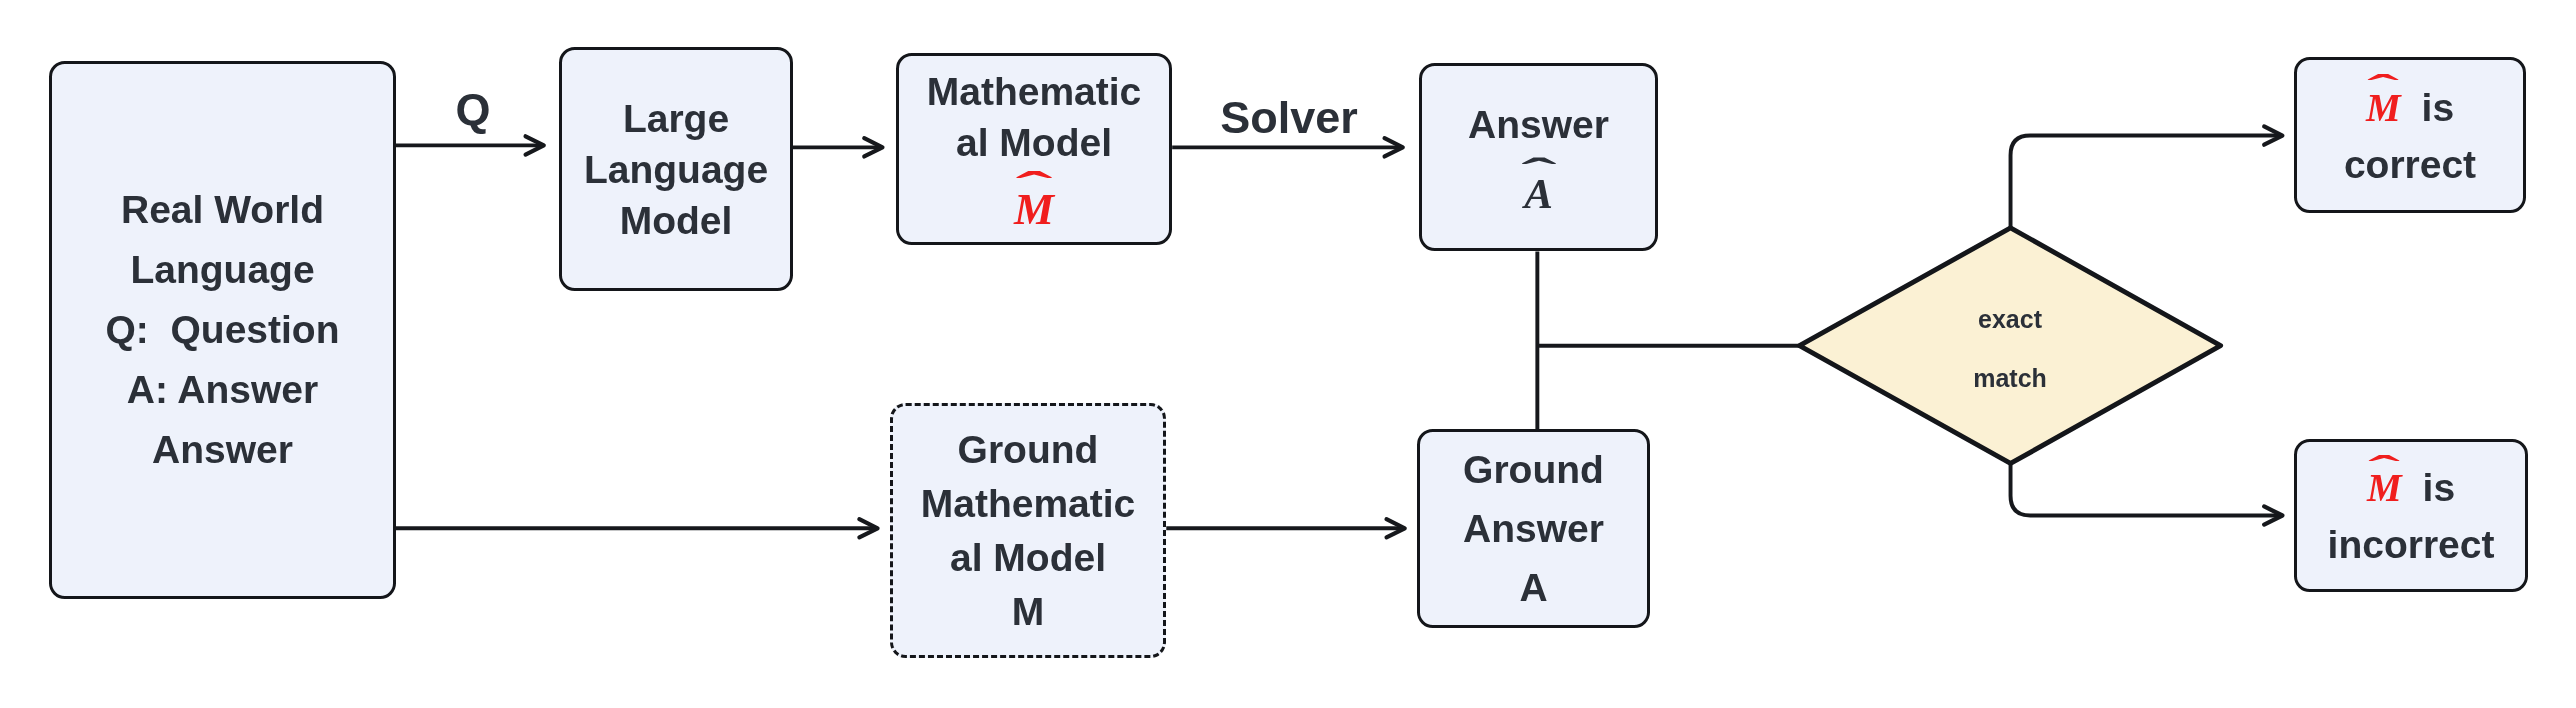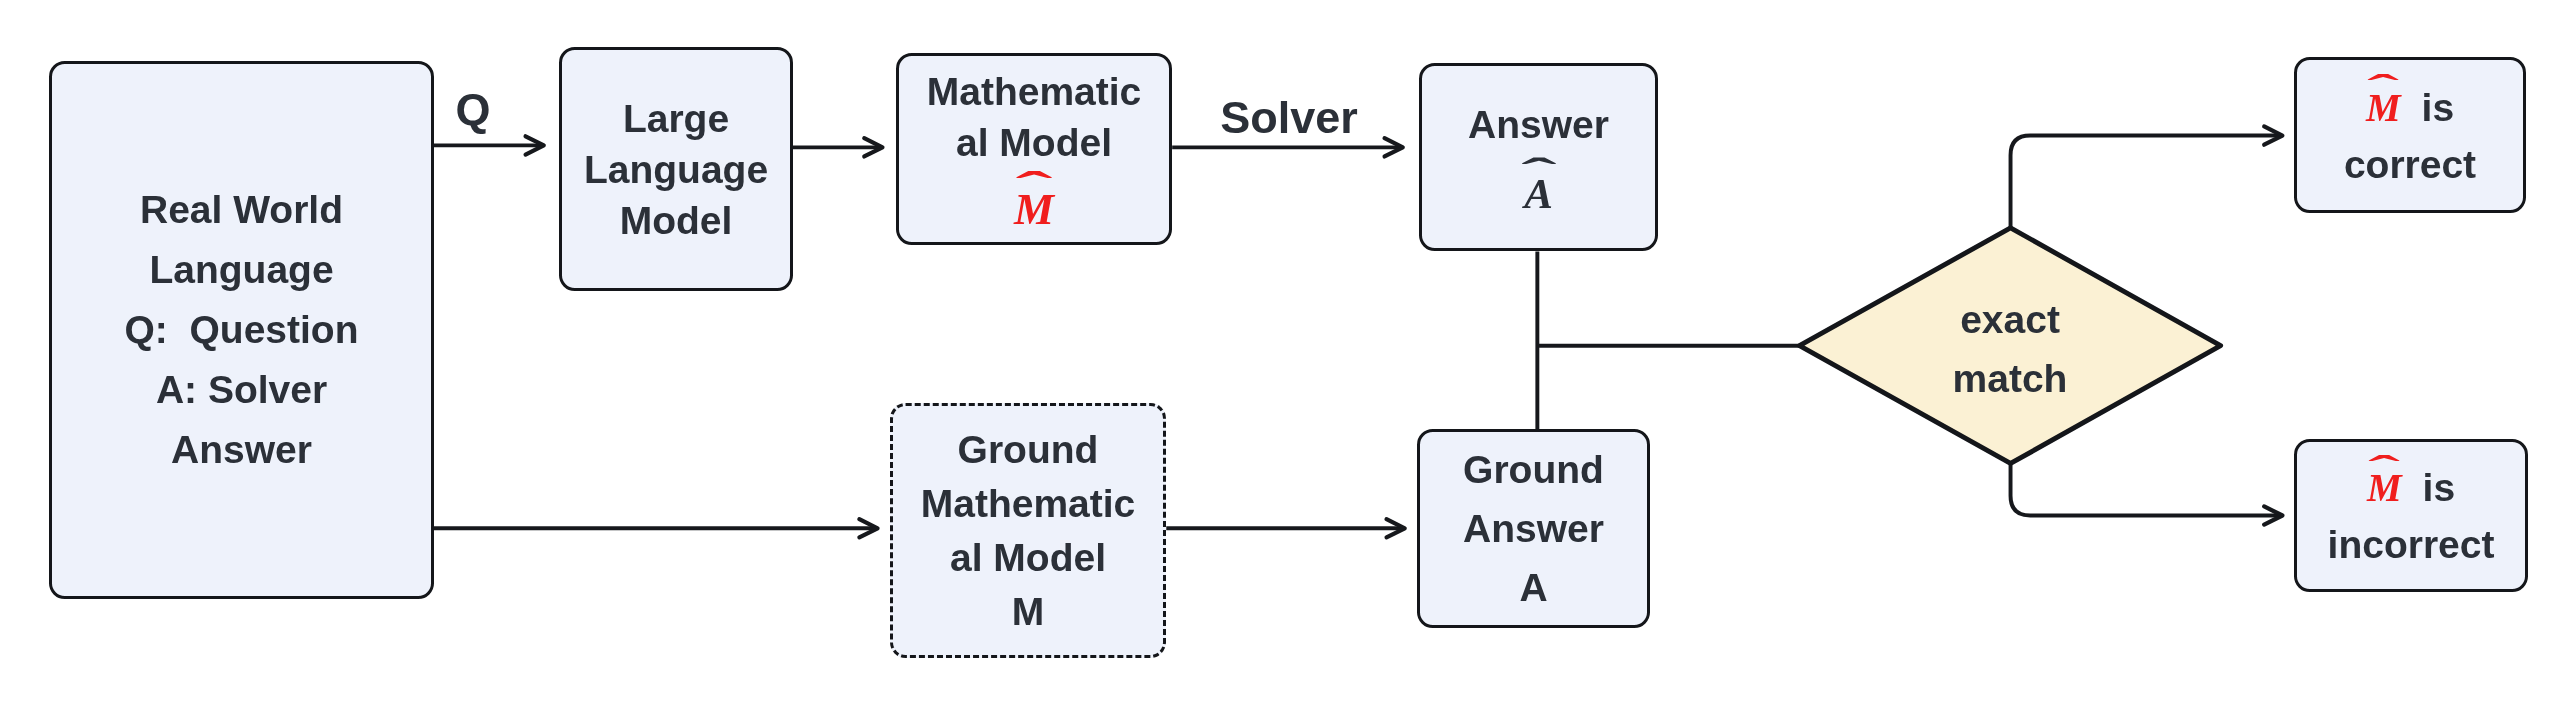--- a/index.html
+++ b/index.html
@@ -53,21 +53,21 @@
     font-size:45px;
     white-space:pre;
   }
   .diamond-label{
     position:absolute;
     transform:translate(-50%,-50%);
     display:flex;
     flex-direction:column;
     font-weight:700;
     color:var(--text);
-    font-size:39px;
+    font-size:25px;
     line-height:59px;
     text-align:center;
   }
   
   .mhat{
     position:relative;
     display:inline-block;
     font-family:"Liberation Serif", serif;
     font-style:italic;
     font-weight:700;
@@ -106,26 +106,26 @@
     <path d="M1566,256 V437" fill="none" stroke="#16181c" stroke-width="4"></path>
     <path d="M1566,352 H1833" fill="none" stroke="#16181c" stroke-width="4"></path>
     <path d="M403,538 H893" fill="none" stroke="#16181c" stroke-width="4" marker-end="url(#arrow)"></path>
     <path d="M1188,538 H1430" fill="none" stroke="#16181c" stroke-width="4" marker-end="url(#arrow)"></path>
     <path d="M2048,232 V158 Q2048,138 2068,138 H2324" fill="none" stroke="#16181c" stroke-width="4" marker-end="url(#arrow)"></path>
     <path d="M2048,472 V505 Q2048,525 2068,525 H2324" fill="none" stroke="#16181c" stroke-width="4" marker-end="url(#arrow)"></path>
 
     <polygon points="1833,352 2048,232 2262,352 2048,472" fill="#fbf1d4" stroke="#14161a" stroke-width="5" stroke-linejoin="round"></polygon>
   </svg>
 
-  <div class="node" style="left:49px;top:61px;width:385px;height:538px;line-height:60px;">
+  <div class="node" style="left:49px;top:61px;width:347px;height:538px;line-height:60px;">
     <span class="bline">Real World</span>
     <span class="bline">Language</span>
     <span class="bline"></span>
     <span class="bline">Q:  Question</span>
-    <span class="bline">A: Solver</span>
+    <span class="bline">A: Answer</span>
     <span class="bline">Answer</span>
   </div>
 
   <div class="edge-label" style="left:473px;top:110px;">Q</div>
 
   <div class="node" style="left:559px;top:47px;width:234px;height:244px;line-height:51px;">
     <span class="bline">Large</span>
     <span class="bline">Language</span>
     <span class="bline">Model</span>
   </div>

